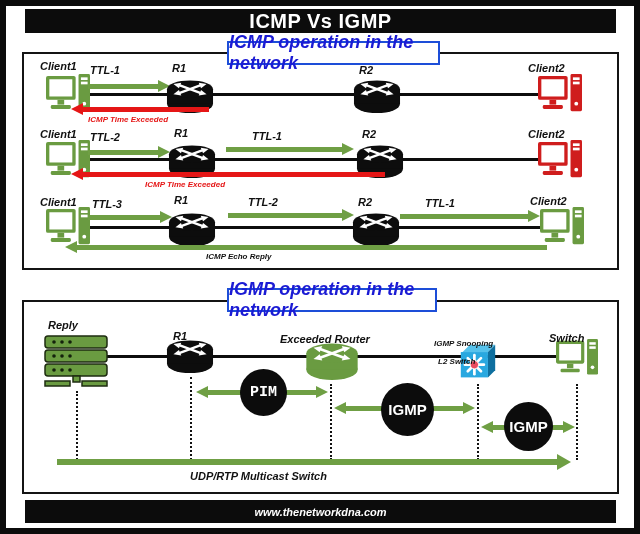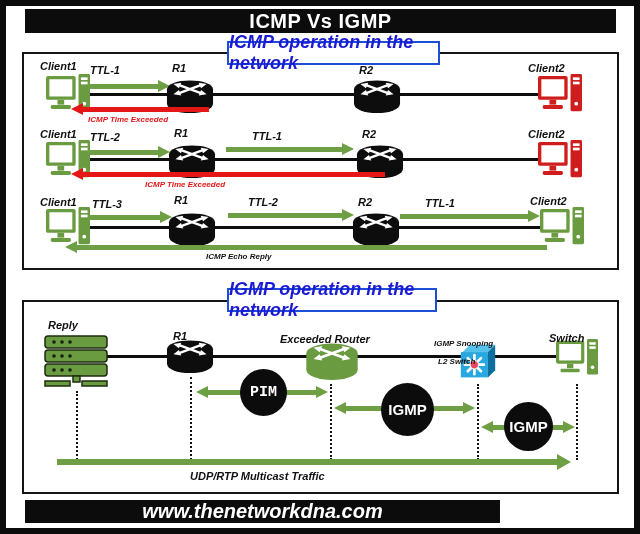--- a/index.html
+++ b/index.html
@@ -1,21 +1,21 @@
 <!DOCTYPE html>
 <html><head>
 <meta charset="utf-8">
 <style>
   html,body{margin:0;padding:0;}
   body{width:640px;height:534px;position:relative;background:#fff;overflow:hidden;
        font-family:"Liberation Sans",sans-serif;}
   .frame{position:absolute;inset:0;border:6px solid #0b0b0b;z-index:40;pointer-events:none;}
   .blackbar{position:absolute;background:#0c0c0c;color:#fff;display:flex;align-items:center;justify-content:center;z-index:20;}
   .title-bar{left:25px;top:9px;width:591px;height:24px;font-size:20px;font-weight:bold;letter-spacing:.5px;}
-  .footer-bar{left:25px;top:500px;width:475px;height:23px;font-size:20px;font-weight:bold;font-style:italic;}
+  .footer-bar{left:25px;top:500px;width:591px;height:23px;font-size:11px;font-weight:bold;font-style:italic;}
   .secbox{position:absolute;border:2px solid #141414;background:#fff;z-index:0;}
   .sechead{position:absolute;border:2px solid #1d4ed8;background:#fff;z-index:6;display:flex;align-items:center;justify-content:center;
            font-weight:bold;font-style:italic;font-size:18px;color:#1b1bd4;}
   .lbl{position:absolute;font-weight:bold;font-style:italic;font-size:11px;color:#111;text-align:left;z-index:3;white-space:nowrap;}
   .sm{font-size:8px;}
   .redtx{color:#e51616;}
   .hline{position:absolute;height:3px;background:#0d0d0d;z-index:1;}
   .icon{position:absolute;z-index:2;}
   .icon svg{display:block;}
   .green{color:#6a9b41;} .red{color:#cf1d1d;} .blk{color:#0d0d0d;}
@@ -292,16 +292,16 @@
   <div class="pcircle" style="left:381px;top:383px;width:53px;height:53px;">IGMP</div>
 
   <div class="arr hd" style="left:481px;top:421px;width:94px;">
       <div class="shaft"></div>
     </div>
   <div class="pcircle" style="left:504px;top:402px;width:49px;height:49px;">IGMP</div>
 
   <div class="arr big hr" style="left:57px;top:454px;width:514px;">
       <div class="shaft"></div>
     </div>
-  <div class="lbl" style="left:190px;top:470px;width:240px;">UDP/RTP Multicast Traffic</div>
+  <div class="lbl" style="left:190px;top:470px;width:240px;">UDP/RTP Multicast Switch</div>
 </div>
 
 <div class="blackbar footer-bar">www.thenetworkdna.com</div>
 
 </body></html>

